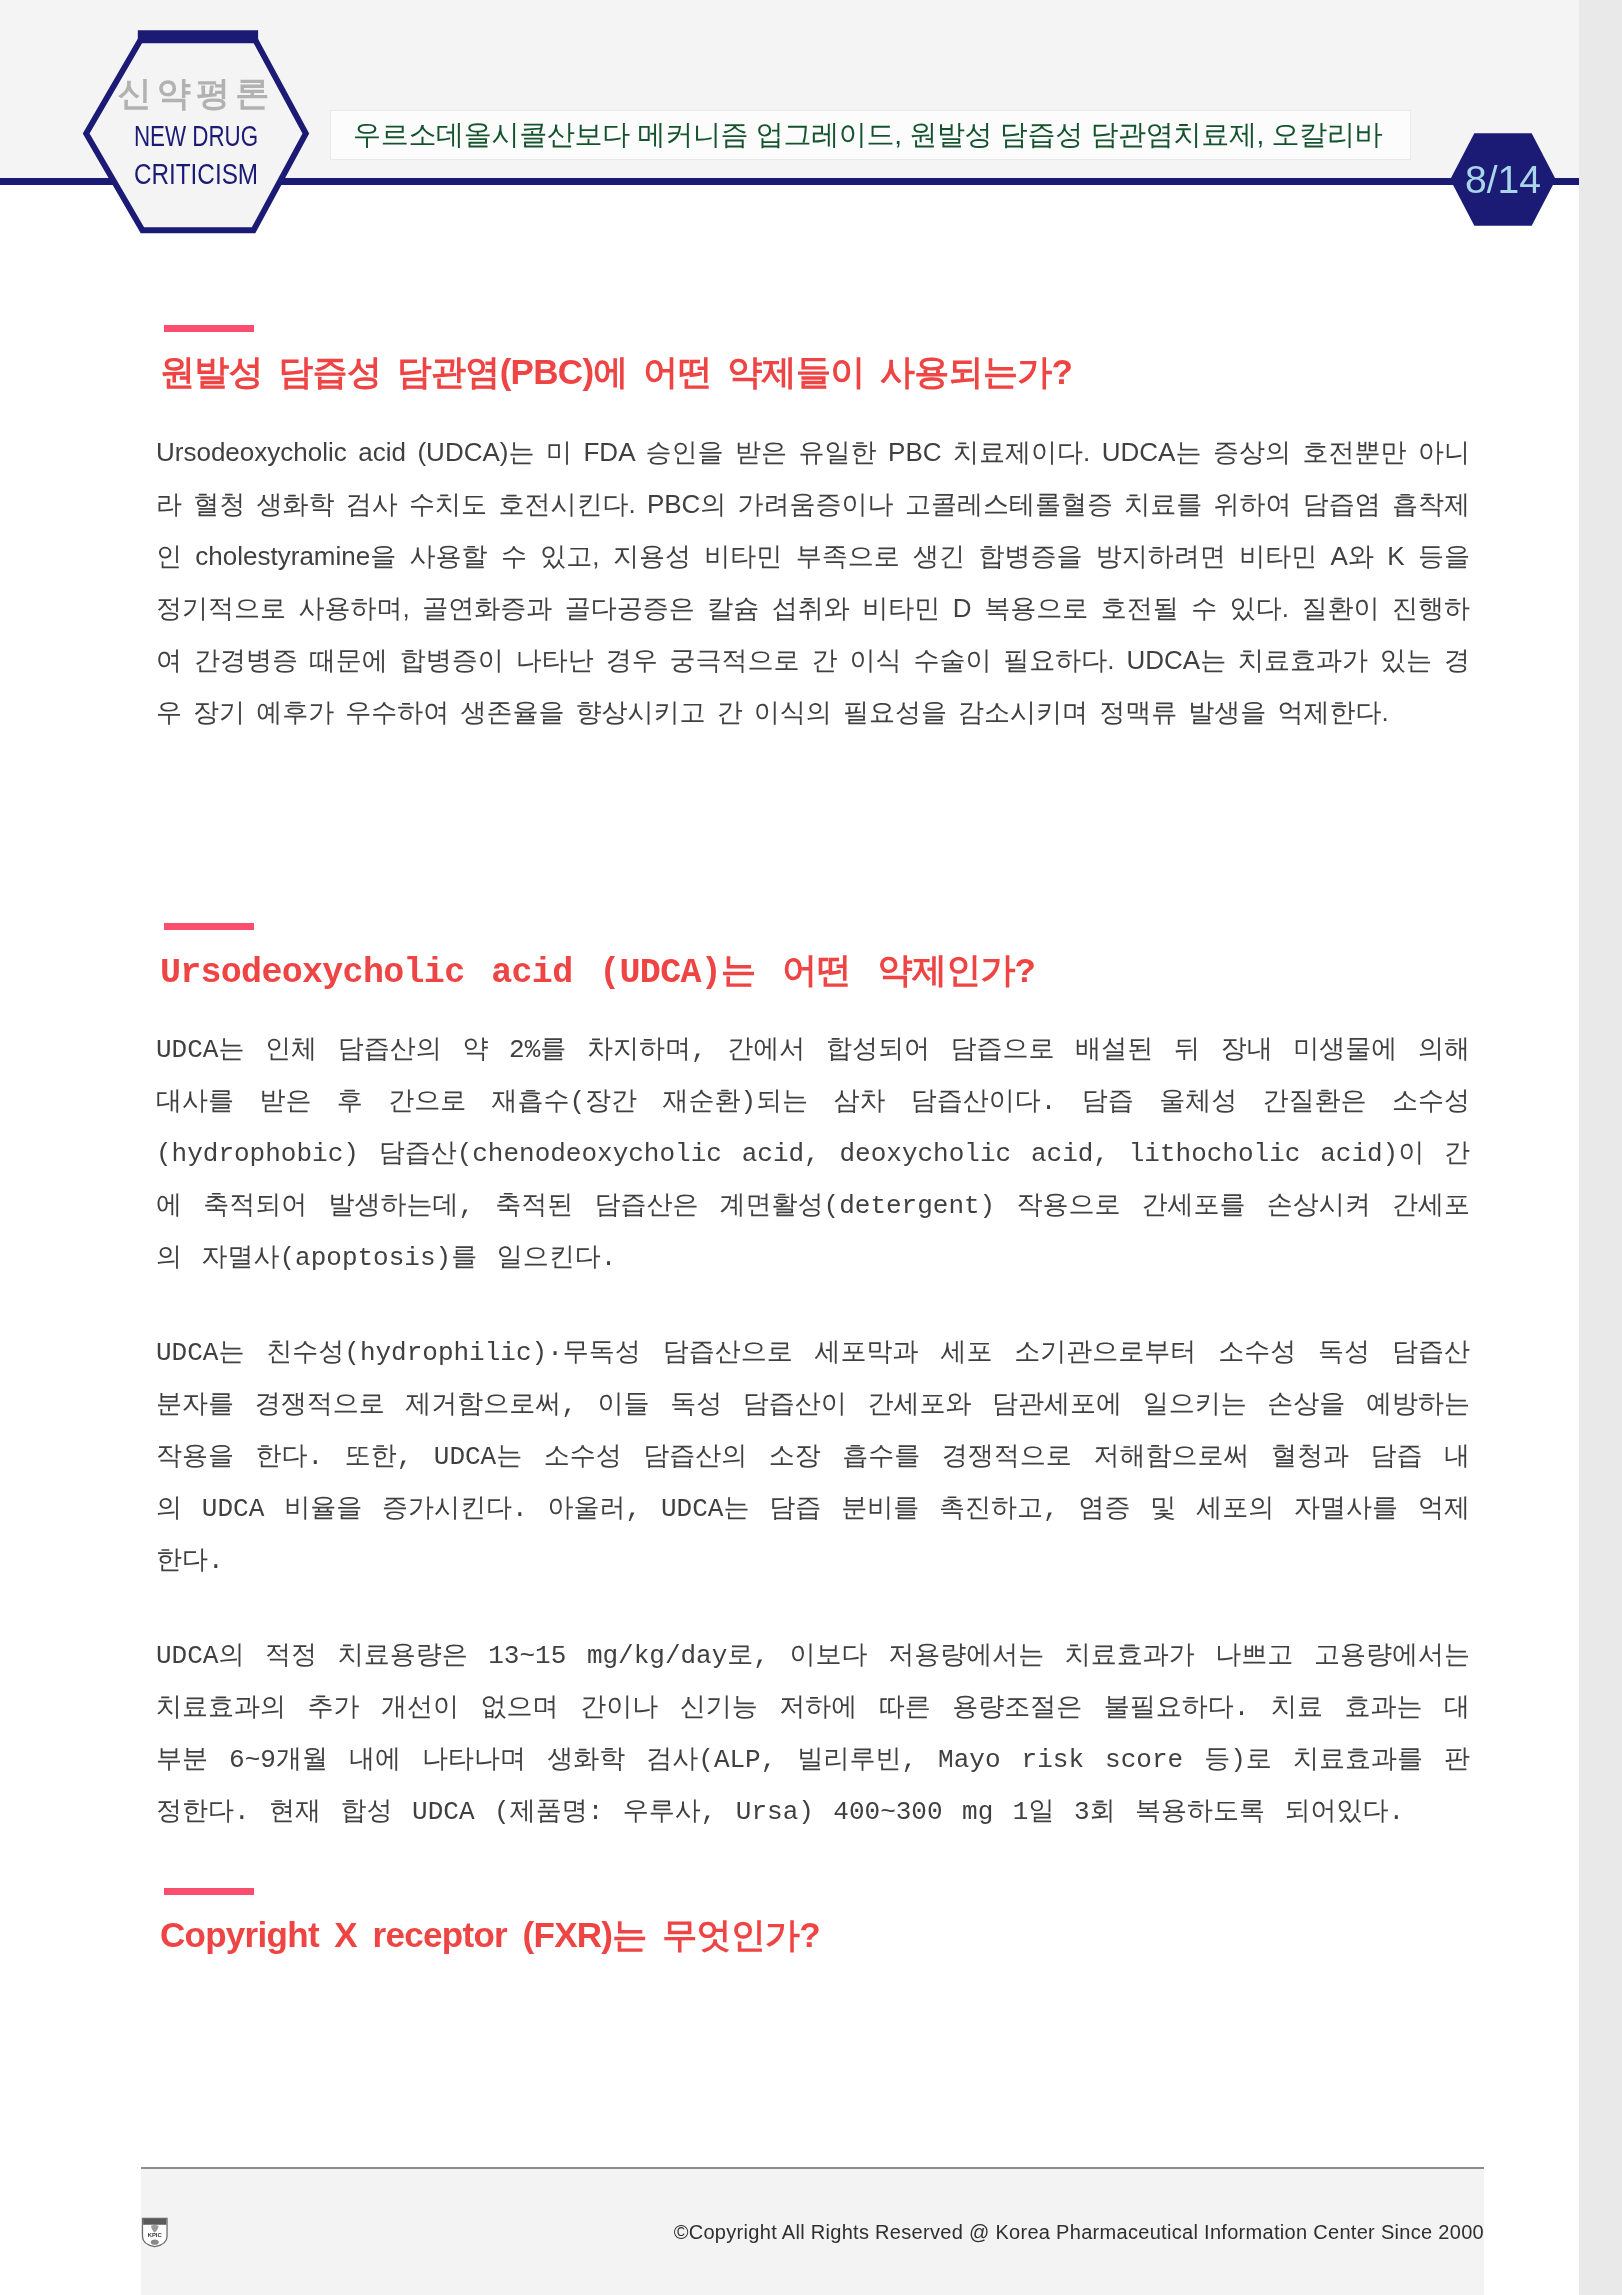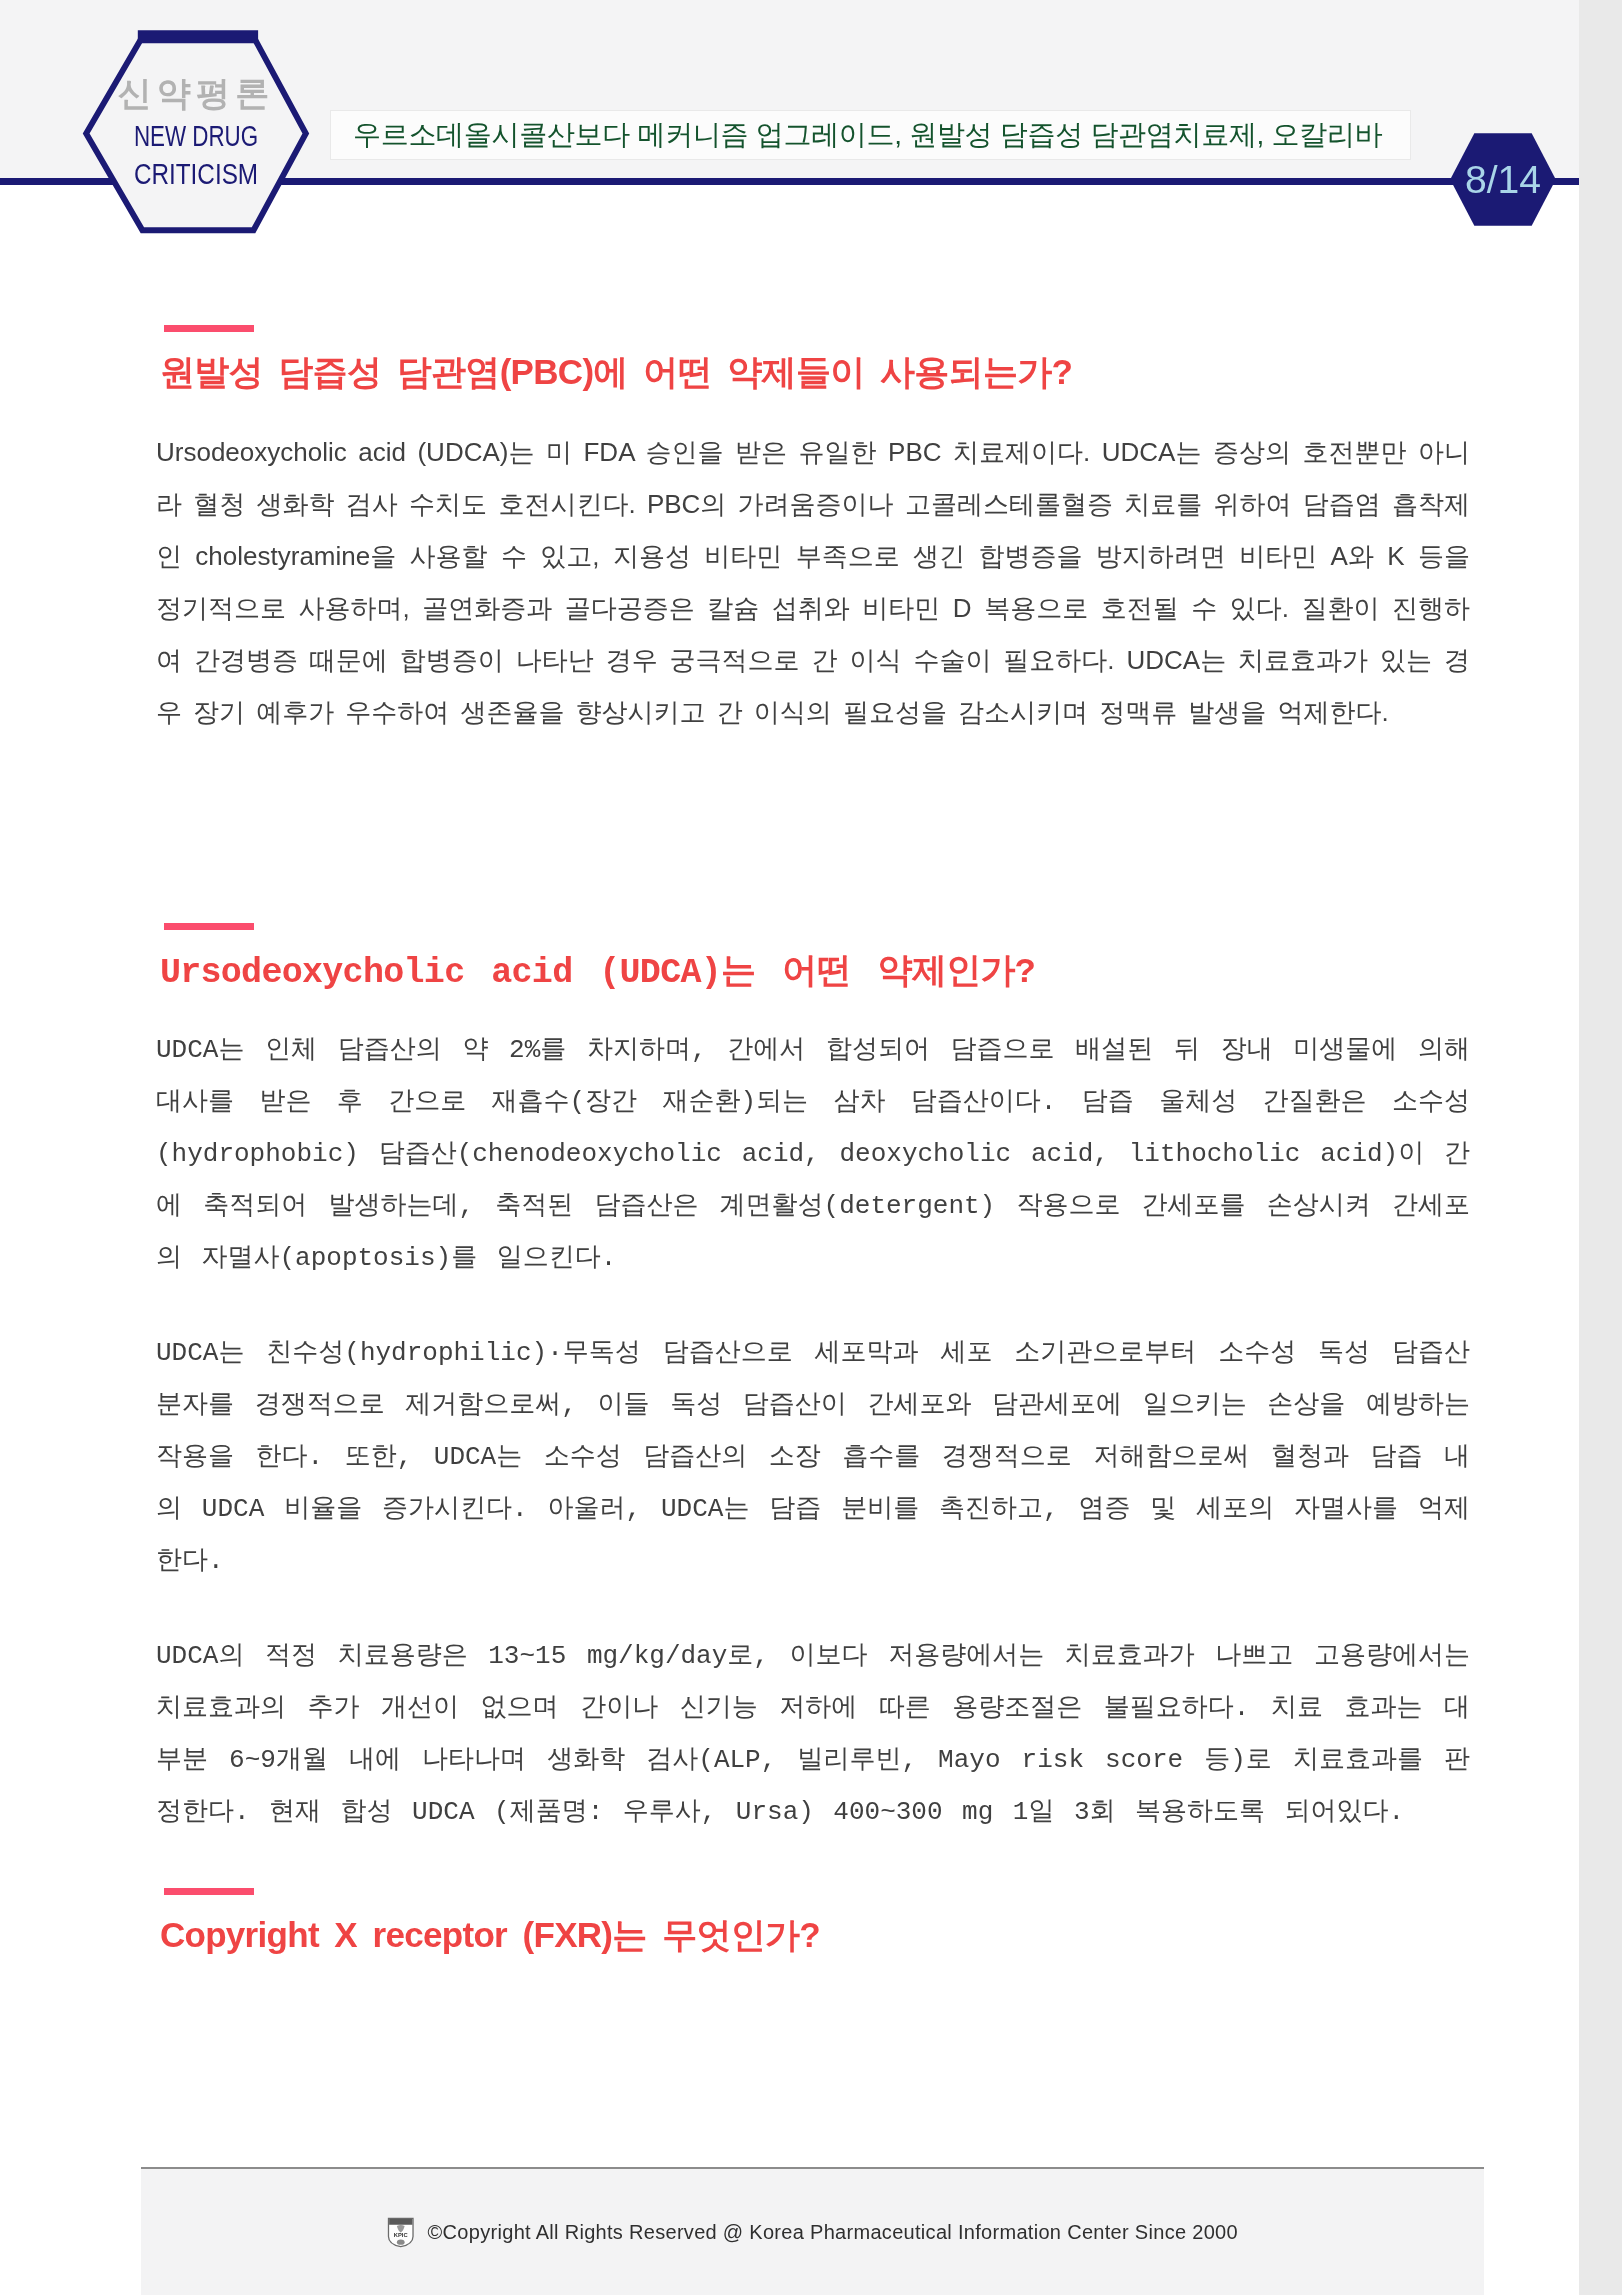--- a/index.html
+++ b/index.html
@@ -32,21 +32,21 @@
   }
   .section p{
     margin:30px 0 0 0;font-size:26px;line-height:52px;color:#404040;
     text-align:justify;word-spacing:3.9px;
   }
   .section p + p{margin-top:43px;}
   
   .footer-band{
     position:absolute;top:2167px;left:141px;width:1343px;height:128px;
     background:#f3f3f4;border-top:2.6px solid #8c8c8c;box-sizing:border-box;
-    display:flex;align-items:center;justify-content:center;gap:13px;
+    display:flex;align-items:center;justify-content:space-between;gap:13px;
   }
   .footer-text{font-size:20px;color:#2f2f2f;letter-spacing:0.3px;}
   .kpic-icon{width:27.5px;height:31px;flex:0 0 auto;}
 </style>
 </head>
 <body>
 
 <div class="page">
 
   <div class="header-band"></div>

